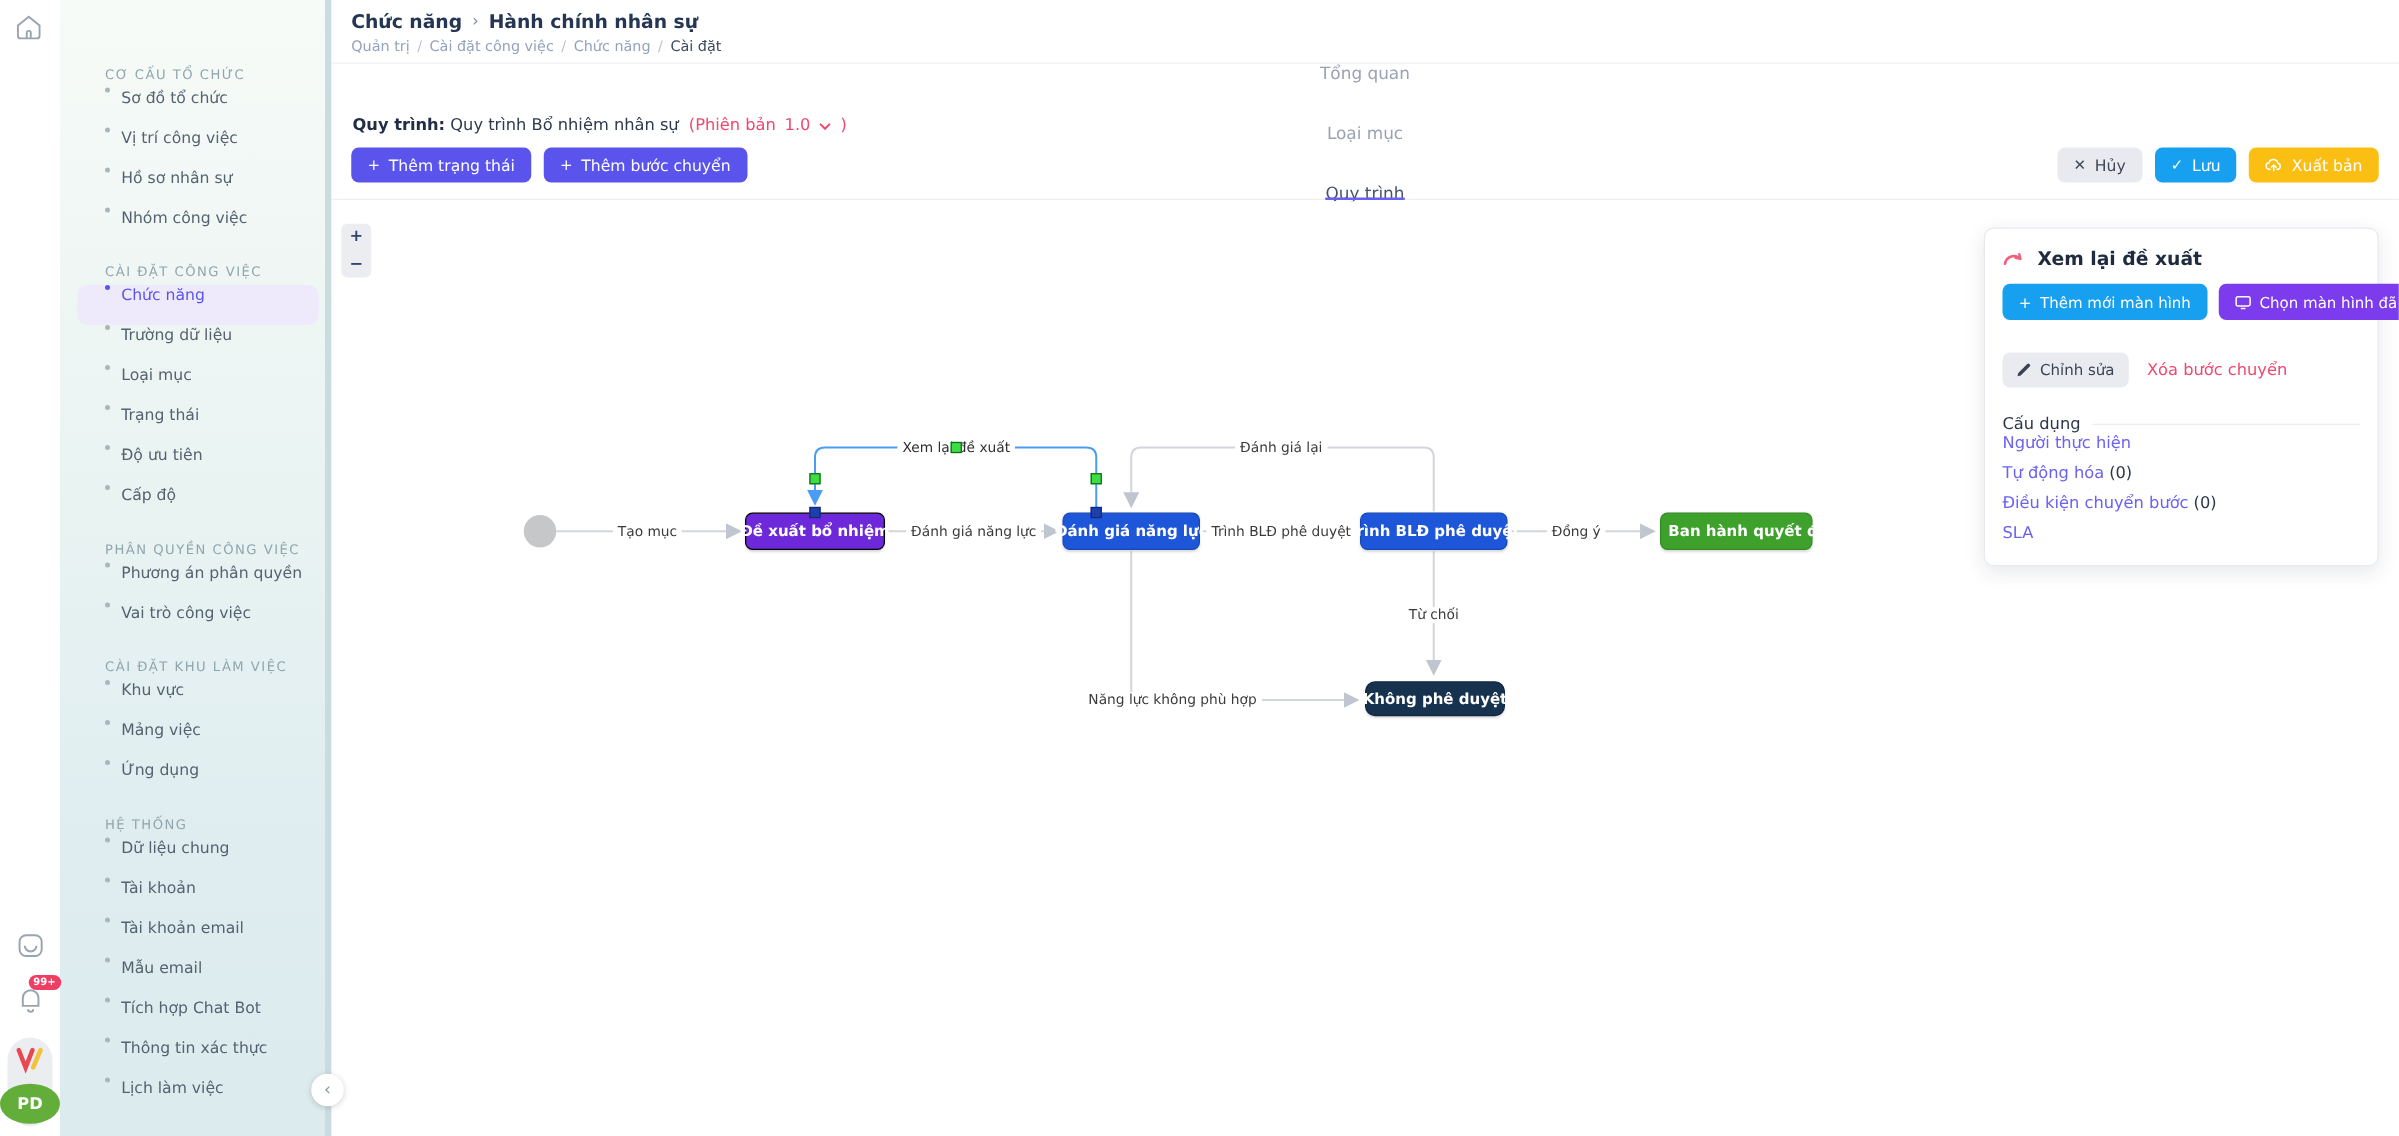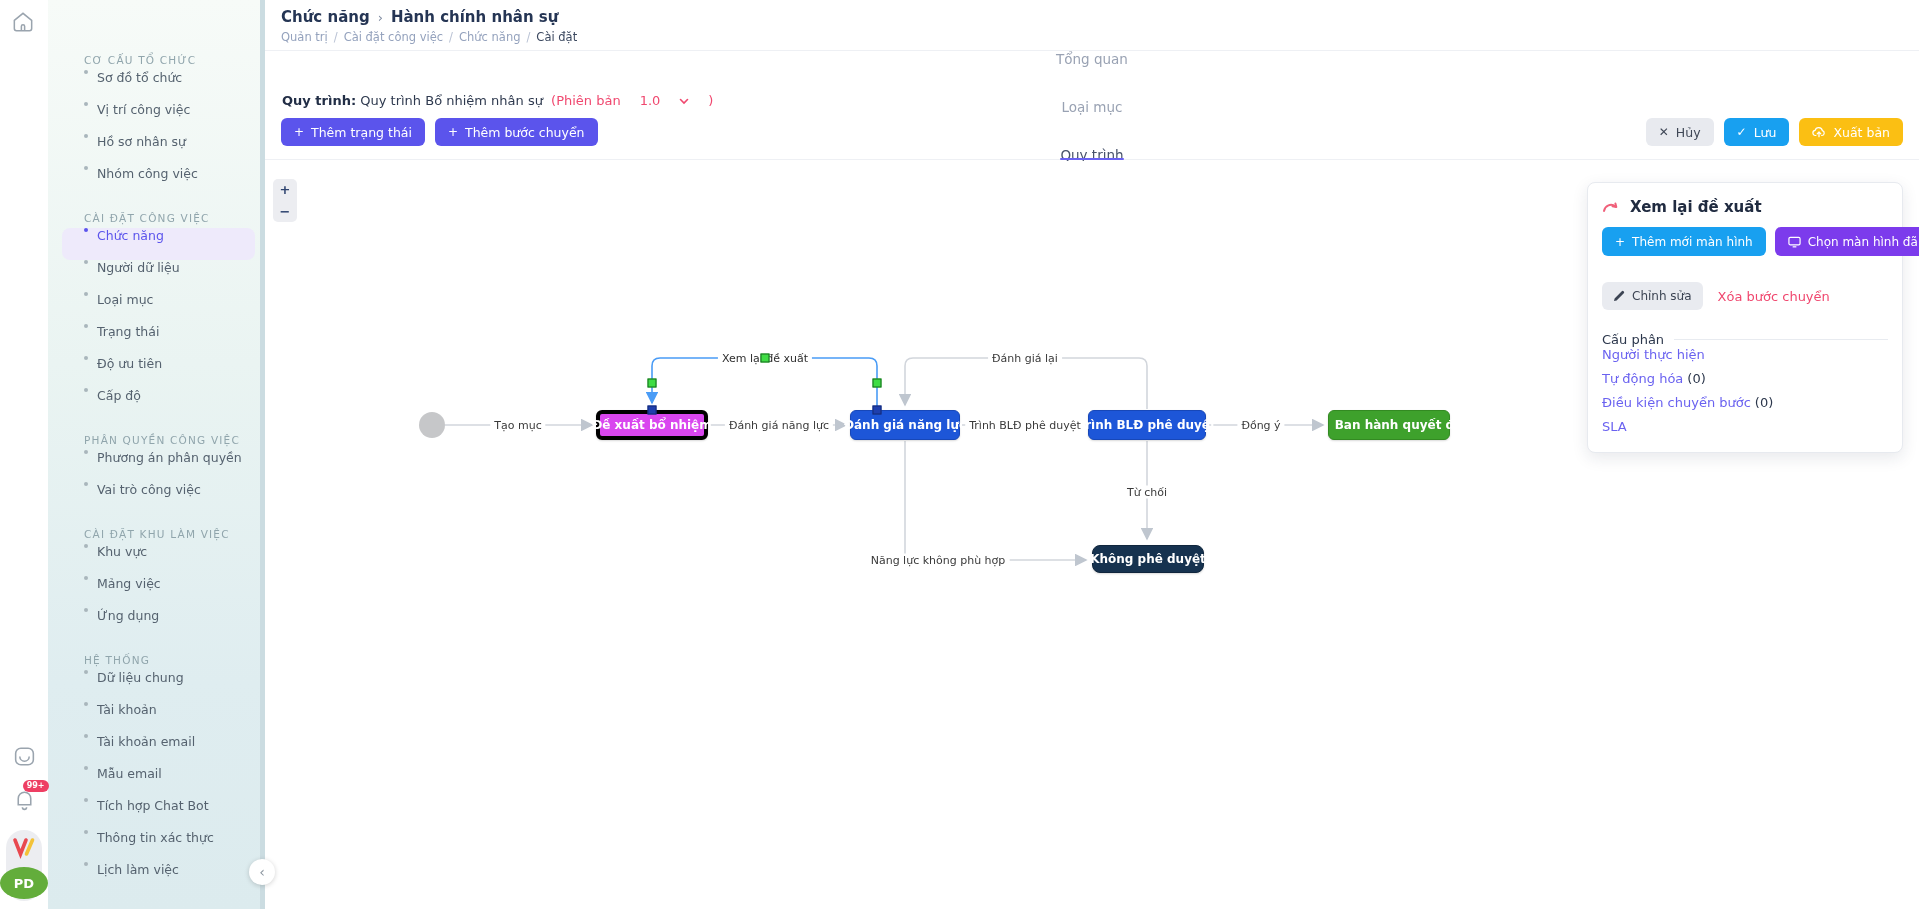--- a/index.html
+++ b/index.html
@@ -38,21 +38,21 @@
   .page-title .sep { color:#7e8aa0; font-weight:400; font-size:13px; }
   .crumbs { margin-top:4px; font-size:11.5px; color:#94a2bd; display:flex; gap:6px; }
   .crumbs .sep { color:#b9c2d4; }
   .crumbs .current { color:#3c4960; }
   .tabs { display:flex; gap:32px; padding:0 17px; height:36px; align-items:center;flex-direction:column; }
   .tab { font-size:13.5px; color:#99a2b3; cursor:pointer; position:relative; height:100%; display:flex; align-items:center; }
   .tab.active { color:#47526a; font-weight:500; }
   .tab.active::after { content:""; position:absolute; left:0; right:0; bottom:3px; height:2px; border-radius:2px; background:#6a61f2; }
   .process-line { padding:6px 17px 0; font-size:13px; color:#2f3a4f; }
   .process-line b { color:#222e46; }
-  .version { color:#f0486f; margin-left:4px; display:inline-flex; align-items:center; gap:19px; cursor:pointer;justify-content:flex-end; }
+  .version { color:#f0486f; margin-left:4px; display:inline-flex; align-items:center; gap:7px; cursor:pointer;justify-content:flex-end; }
   .toolbar { display:flex; justify-content:space-between; align-items:center; padding:10px 16px 13px; border-bottom:1px solid #eef0f4; }
   .tb-left, .tb-right { display:flex; gap:10px; }
   .btn { display:inline-flex; align-items:center; gap:7px; height:28px; padding:0 13px; border-radius:6px; border:none;
     font-size:12.5px; cursor:pointer; font-family:inherit; white-space:nowrap; }
   .btn .ic { font-size:12px; line-height:1; }
   .btn-indigo { background:#5b54ec; color:#fff; }
   .btn-gray { background:#e8eaef; color:#3f4756; }
   .btn-blue { background:#18a0f0; color:#fff; }
   .btn-yellow { background:#fbbf13; color:#fff; }
   .btn-purple { background:#7c3bec; color:#fff; }
@@ -60,21 +60,21 @@
   
   .canvas { position:absolute; top:161px; left:0; right:0; bottom:0; background:#fff; overflow:hidden; }
   .zoom-ctl { position:absolute; left:8px; top:18px; width:24px; background:#ecedf1; border-radius:5px;
     display:flex; flex-direction:column; align-items:center; padding:3px 0; gap:6px; }
   .zoom-ctl span { color:#2f4470; font-size:13px; font-weight:bold; cursor:pointer; line-height:1.2; }
   .flow { position:absolute; left:0; top:0; width:1400px; height:480px; }
   .flow svg.wires { position:absolute; left:0; top:0; }
   .node { position:absolute; transform:translate(-50%,-50%); color:#fff; font-size:12px; font-weight:bold;
     border-radius:6px; display:flex; align-items:center; justify-content:center; white-space:nowrap; cursor:pointer;
     height:30px; box-shadow:0 1px 2px rgba(0,0,0,.15); }
-  .n-light { background:#d946ef; border:4px solid #000000; }
+  .n-light { background:#6d28d9; border:1px solid #000000; }
   .n-royal { background:#1d56d8; border:1px solid #1747b8; }
   .n-green { background:#3ea12c; border:1px solid #338a22; }
   .n-navy  { background:#16324f; border:1px solid #10263d; border-radius:8px; height:28px; }
   .start-dot { position:absolute; width:26px; height:26px; border-radius:50%; background:#c6c7c9; transform:translate(-50%,-50%); cursor:pointer; }
   .elabel { position:absolute; transform:translate(-50%,-50%); background:#fff; padding:0 4px; font-size:11px; color:#3a3a3a; white-space:nowrap; cursor:pointer; }
   .handle { position:absolute; width:9px; height:9px; transform:translate(-50%,-50%); z-index:5; cursor:pointer; }
   .h-green { background:#3fdd44; border:1px solid #14691c; }
   .h-navy { background:#1e3fae; border:1px solid #132a77; }
 
   
@@ -152,21 +152,21 @@
       <span>Nhóm công việc</span>
     </div>
 
   <div class="side-title">CÀI ĐẶT CÔNG VIỆC</div>
   <div class="side-item active">
       <span class="dot"></span>
       <span>Chức năng</span>
     </div>
   <div class="side-item">
       <span class="dot"></span>
-      <span>Người dữ liệu</span>
+      <span>Trường dữ liệu</span>
     </div>
   <div class="side-item">
       <span class="dot"></span>
       <span>Loại mục</span>
     </div>
   <div class="side-item">
       <span class="dot"></span>
       <span>Trạng thái</span>
     </div>
   <div class="side-item">
@@ -385,21 +385,21 @@
         <span class="chip">
           <svg width="12" height="12" viewBox="0 0 12 12" fill="#3c4453">
             <path d="M1 11 L1.6 8.4 L8.8 1.2 a1.2 1.2 0 0 1 1.7 0 l.3 .3 a1.2 1.2 0 0 1 0 1.7 L3.6 10.4 Z"></path>
           </svg>
           <span>Chỉnh sửa</span>
         </span>
         <span class="link-danger">Xóa bước chuyển</span>
       </div>
       <div class="config">
         <div class="config-head">
-          <span class="lbl">Cấu phân</span>
+          <span class="lbl">Cấu dụng</span>
           <span class="rule"></span>
         </div>
         <div class="config-links">
           <div class="clink"><span>Người thực hiện</span><span class="cnt"></span></div>
           <div class="clink"><span>Tự động hóa</span><span class="cnt">(0)</span></div>
           <div class="clink"><span>Điều kiện chuyển bước</span><span class="cnt">(0)</span></div>
           <div class="clink"><span>SLA</span><span class="cnt"></span></div>
         </div>
       </div>
     </div>

